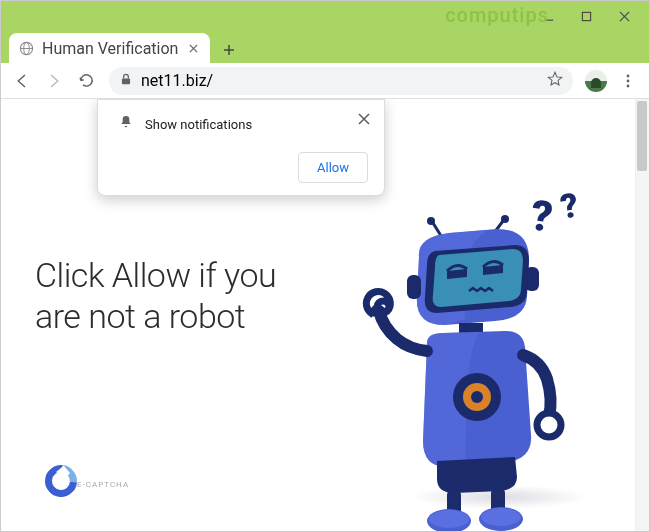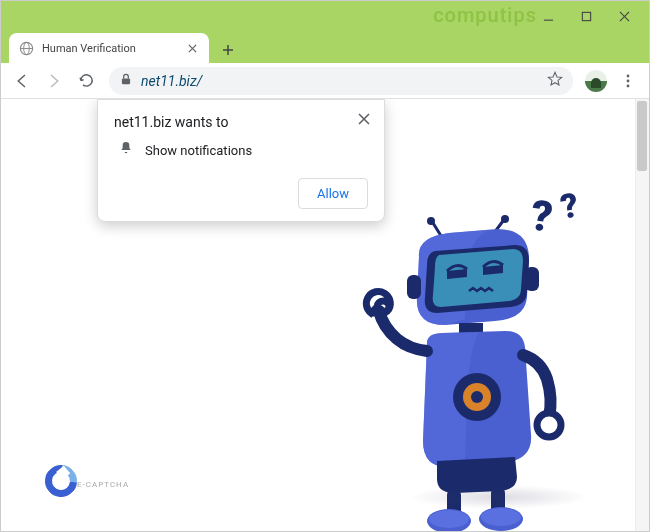--- a/index.html
+++ b/index.html
@@ -1,35 +1,35 @@
 <!DOCTYPE html>
 <html><head>
   <meta charset="utf-8">
   <style>
     * { margin: 0; padding: 0; box-sizing: border-box; font-family: -apple-system, BlinkMacSystemFont, "Segoe UI", Roboto, sans-serif; }
     body { width: 650px; height: 532px; background: #fff; position: relative; overflow: hidden; border: 1px solid #ccc; }
     
     .title-bar { height: 30px; background: #a8d564; display: flex; align-items: center; justify-content: flex-end; padding-right: 6px; position: relative; }
-    .title-bar .watermark { position: absolute; right: 112px; top: 2px; color: #8fc245; font-size: 20px; font-weight: 500; letter-spacing: 1px; }
+    .title-bar .watermark { position: absolute; right: 100px; top: 2px; color: #8fc245; font-size: 20px; font-weight: 500; letter-spacing: 1px; }
     .win-btn { width: 38px; height: 24px; display: flex; align-items: center; justify-content: center; color: #444; cursor: pointer; }
     .win-btn svg { width: 11px; height: 11px; }
     
     .tab-strip { height: 32px; background: #a8d564; display: flex; align-items: flex-end; padding-left: 8px; }
-    .tab { background: #fff; height: 30px; min-width: 200px; max-width: 220px; border-radius: 8px 8px 0 0; display: flex; align-items: center; padding: 0 10px; gap: 8px; font-size: 11px; color: #444; }
+    .tab { background: #fff; height: 30px; min-width: 200px; max-width: 220px; border-radius: 8px 8px 0 0; display: flex; align-items: center; padding: 0 10px; gap: 8px; font-size: 16px; color: #444; }
     .tab .favicon { width: 15px; height: 15px; flex-shrink: 0; }
     .tab .title { flex: 1; white-space: nowrap; overflow: hidden; text-overflow: ellipsis; }
     .tab .close { width: 14px; height: 14px; display: flex; align-items: center; justify-content: center; color: #666; cursor: pointer; }
     .new-tab { width: 26px; height: 26px; display: flex; align-items: center; justify-content: center; margin-left: 6px; color: #444; cursor: pointer; border-radius: 50%; }
     
     .toolbar { height: 36px; background: #fff; border-bottom: 1px solid #e0e0e0; display: flex; align-items: center; padding: 0 6px; gap: 2px; }
     .nav-btn { width: 30px; height: 30px; display: flex; align-items: center; justify-content: center; border-radius: 50%; color: #5f6368; cursor: pointer; }
     .nav-btn.disabled { color: #bbb; }
     .addr { flex: 1; height: 28px; background: #f1f3f4; border-radius: 14px; display: flex; align-items: center; padding: 0 10px; gap: 8px; margin: 0 6px; }
     .addr .lock { color: #5f6368; flex-shrink: 0; }
-    .addr .url { font-size: 14px; color: #0c4a6e; flex: 1; font-style: italic; }
+    .addr .url { font-size: 16px; color: #000000; flex: 1; }
     .addr .star { color: #5f6368; cursor: pointer; }
     .avatar { width: 22px; height: 22px; border-radius: 50%; margin: 0 4px; background: linear-gradient(#e8f0e8 50%, #4a7a4a 50%); position: relative; overflow: hidden; }
     .avatar::after { content:''; position:absolute; left:50%; top:40%; transform:translateX(-50%); width:10px; height:10px; background:#2a4a2a; border-radius:50% 50% 0 0; }
     .menu-btn { width: 30px; height: 30px; display: flex; align-items: center; justify-content: center; color: #5f6368; cursor: pointer; }
     
     .content { position: relative; height: calc(100% - 98px); background: #fff; overflow: hidden; }
     .scrollbar-track { position: absolute; right: 0; top: 0; width: 14px; height: 100%; background: #f5f5f5; border-left: 1px solid #eee; }
     .scrollbar-thumb { position: absolute; right: 2px; top: 2px; width: 10px; height: 70px; background: #c9c9c9; border-radius: 2px; }
     
     .perm-popup { position: absolute; left: 96px; top: 0; width: 288px; background: #fff; border: 1px solid #dadce0; border-radius: 0 0 8px 8px; box-shadow: 0 4px 14px rgba(0,0,0,0.2); padding: 14px 16px 12px; z-index: 10; }
@@ -146,35 +146,35 @@
     <div class="scrollbar-thumb"></div>
   </div>
 
   <div class="perm-popup">
     <div class="close-x">
       <svg viewBox="0 0 12 12" width="12" height="12">
           <line x1="1" y1="1" x2="11" y2="11" stroke="currentColor" stroke-width="1.6"></line>
           <line x1="11" y1="1" x2="1" y2="11" stroke="currentColor" stroke-width="1.6"></line>
         </svg>
     </div>
-    <div class="perm-title">net11.biz wants to</div>
     <div class="perm-row">
       <span class="bell">
         <svg width="16" height="16" viewBox="0 0 24 24">
             <path d="M12 3 a5 5 0 0 1 5 5 v4 l2 3 H5 l2 -3 V8 a5 5 0 0 1 5 -5 Z" fill="currentColor"></path>
             <path d="M10 18 a2 2 0 0 0 4 0" fill="currentColor"></path>
           </svg>
       </span>
       <span class="label">Show notifications</span>
     </div>
     <div class="perm-btns">
       <button class="perm-btn">Allow</button>
     </div>
   </div>
 
+  <div class="headline">Click Allow if you are not a robot</div>
 
   <div class="robot-wrap">
     <svg viewBox="0 0 300 360" width="300" height="360">
 
       <text x="210" y="50" font-size="42" font-weight="900" fill="#1a2a6b" transform="rotate(8 210 50)">?</text>
       <text x="244" y="40" font-size="34" font-weight="900" fill="#1a2a6b" transform="rotate(-10 244 40)">?</text>
 
       <line x1="124" y1="60" x2="114" y2="44" stroke="#1a2a6b" stroke-width="3"></line>
       <circle cx="112" cy="42" r="4" fill="#1a2a6b"></circle>
       <line x1="172" y1="58" x2="184" y2="42" stroke="#1a2a6b" stroke-width="3"></line>

